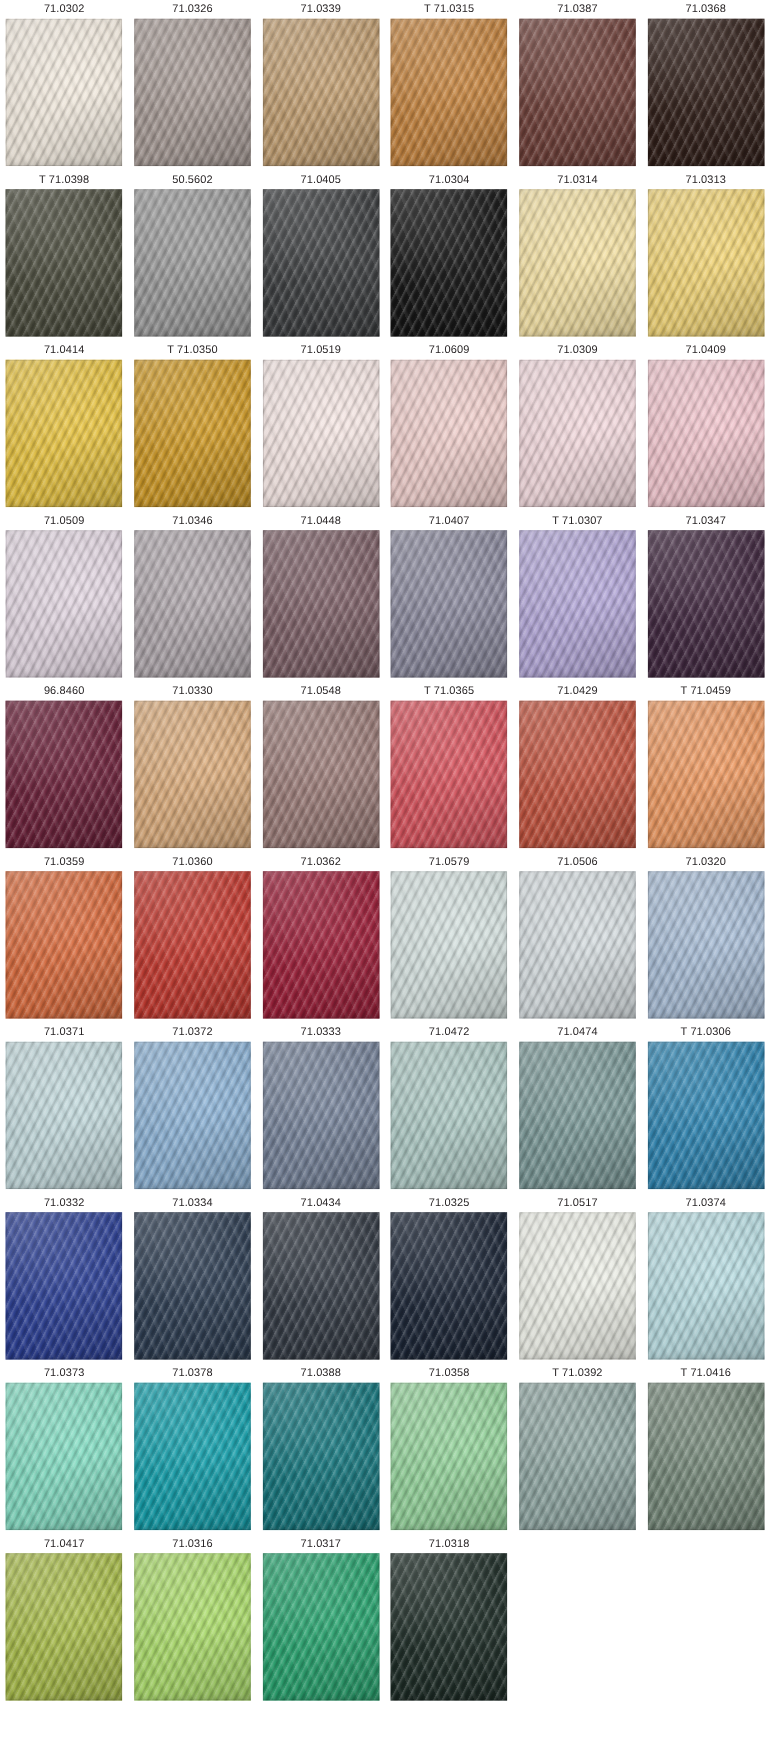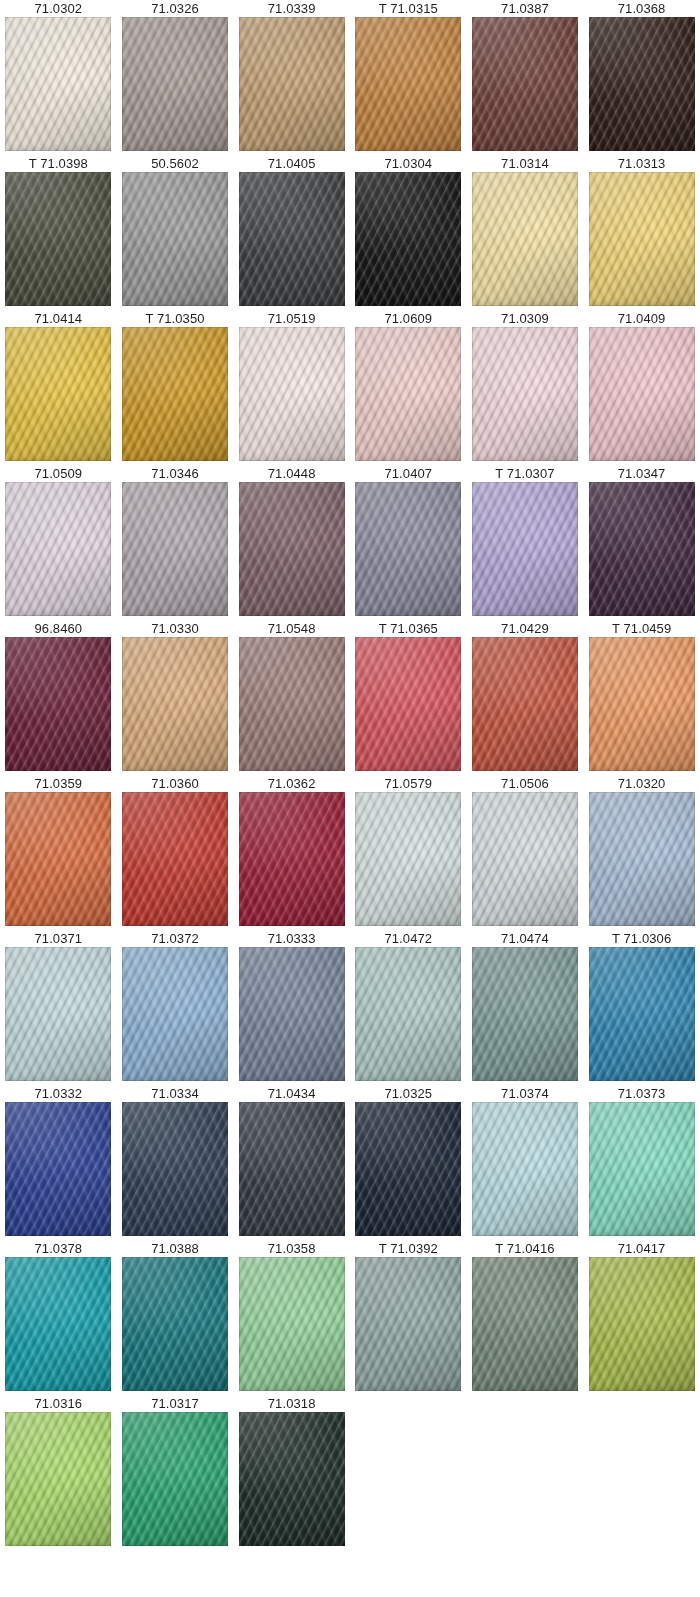--- a/index.html
+++ b/index.html
@@ -20,21 +20,21 @@
     grid-template-rows: repeat(10, 155px);
     width: 700px;
   }
   .cell {
     position: relative;
     display: flex;
     flex-direction: column;
     align-items: center;
   }
   .swatch-label {
-    font-size: 13px;
+    font-size: 10px;
     color: #231f20;
     line-height: 12px;
     height: 14px;
     padding-top: 3px;
     letter-spacing: 0.1px;
     white-space: nowrap;
     text-align: center;
   }
   .swatch {
     position: relative;
@@ -499,20 +499,29 @@
     <div class="cell">
       <div class="swatch-label">71.0325</div>
       <div class="swatch" style="background-color: rgb(27, 37, 54);">
         <div class="tex t1"></div>
         <div class="tex t2"></div>
         <div class="tex t3"></div>
         <div class="edge"></div>
       </div>
     </div>
     <div class="cell">
+      <div class="swatch-label">71.0517</div>
+      <div class="swatch" style="background-color: rgb(238, 240, 232);">
+        <div class="tex t1"></div>
+        <div class="tex t2"></div>
+        <div class="tex t3"></div>
+        <div class="edge"></div>
+      </div>
+    </div>
+    <div class="cell">
       <div class="swatch-label">71.0374</div>
       <div class="swatch" style="background-color: rgb(185, 221, 226);">
         <div class="tex t1"></div>
         <div class="tex t2"></div>
         <div class="tex t3"></div>
         <div class="edge"></div>
       </div>
     </div>
     <div class="cell">
       <div class="swatch-label">71.0373</div>

